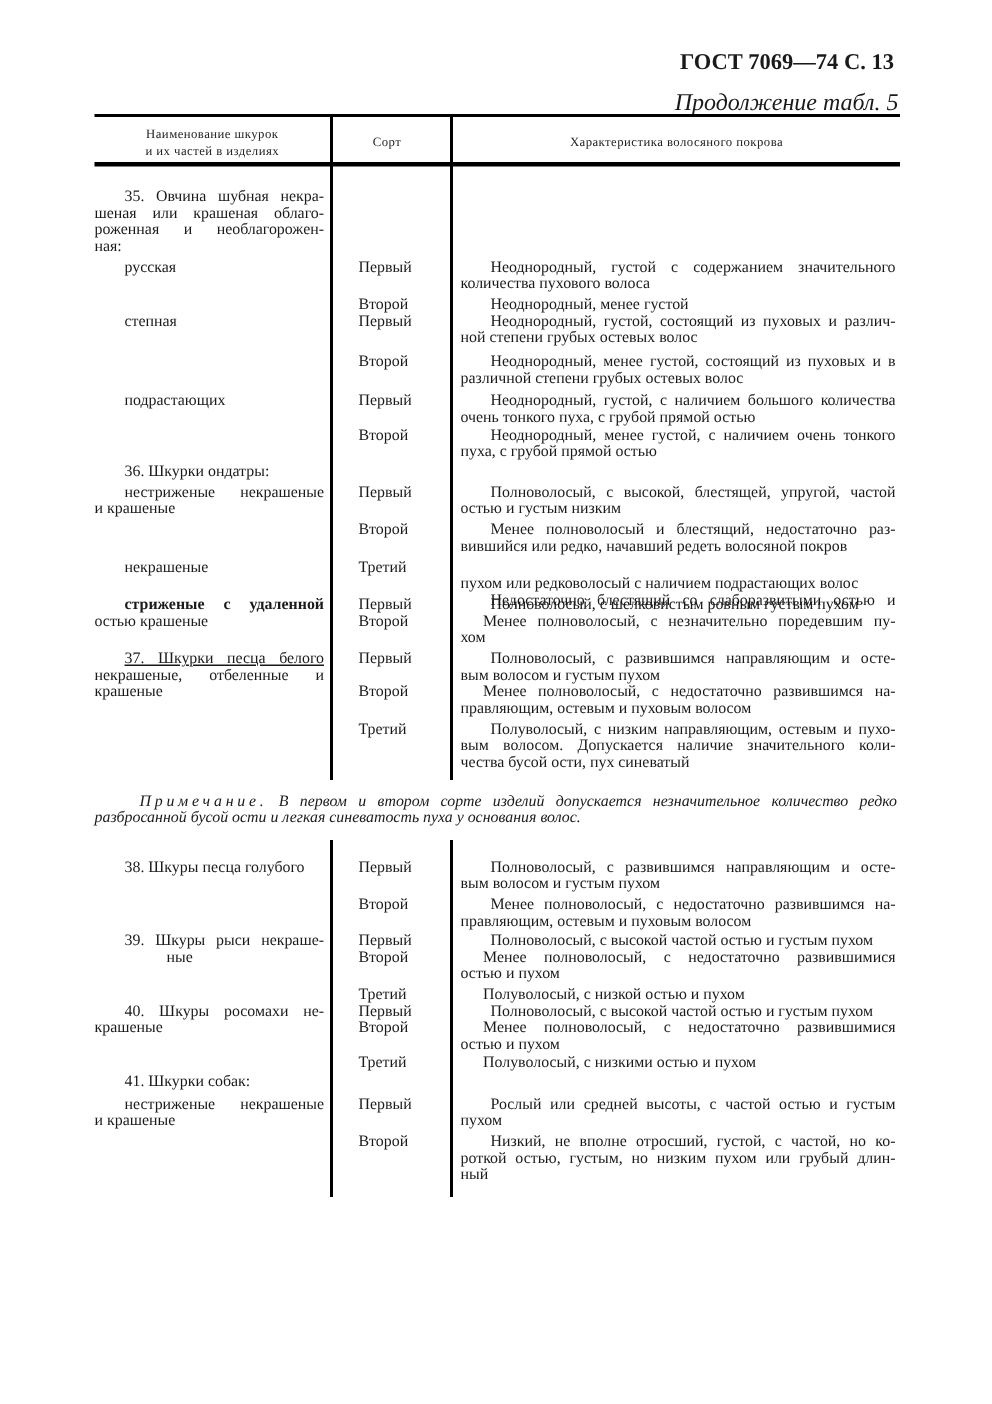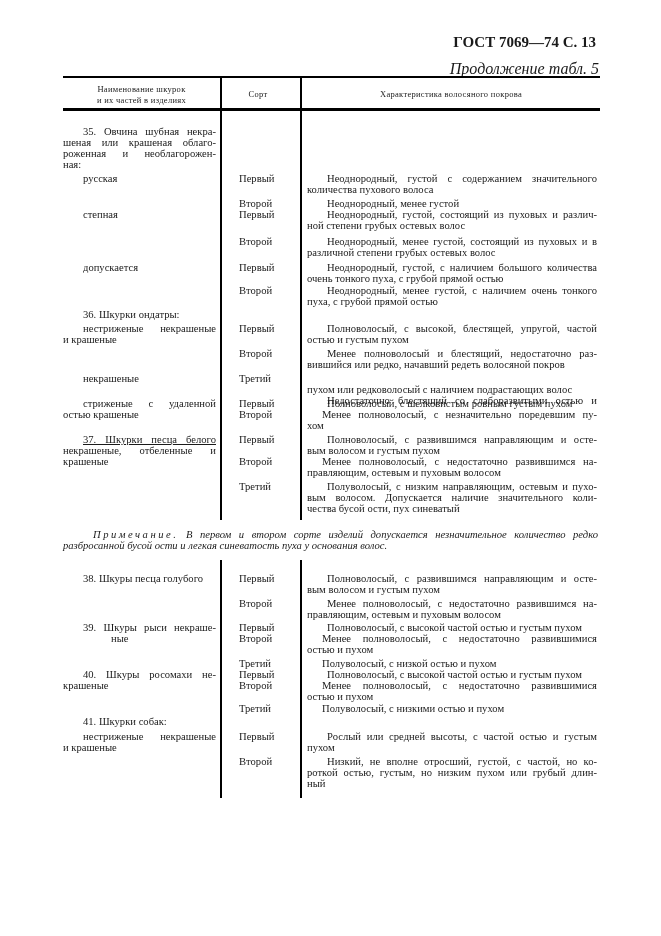--- a/index.html
+++ b/index.html
@@ -56,45 +56,45 @@
 <div class="t c3 ind1" style="top:198px;">Неоднородный, менее густой</div>
 
 <div class="t c1 ind1" style="top:209px;">степная</div>
 <div class="t c2" style="top:209px;">Первый</div>
 <div class="t c3 just ind1" style="top:209px;">Неоднородный, густой, состоящий из пуховых и различ-</div>
 <div class="t c3" style="top:220px;">ной степени грубых остевых волос</div>
 <div class="t c2" style="top:236px;">Второй</div>
 <div class="t c3 just ind1" style="top:236px;">Неоднородный, менее густой, состоящий из пуховых и в</div>
 <div class="t c3" style="top:247px;">различной степени грубых остевых волос</div>
 
-<div class="t c1 ind1" style="top:262px;">допускается</div>
+<div class="t c1 ind1" style="top:262px;">подрастающих</div>
 <div class="t c2" style="top:262px;">Первый</div>
 <div class="t c3 just ind1" style="top:262px;">Неоднородный, густой, с наличием большого количества</div>
 <div class="t c3" style="top:273px;">очень тонкого пуха, с грубой прямой остью</div>
 <div class="t c2" style="top:285px;">Второй</div>
 <div class="t c3 just ind1" style="top:285px;">Неоднородный, менее густой, с наличием очень тонкого</div>
 <div class="t c3" style="top:296px;">пуха, с грубой прямой остью</div>
 
 <div class="t c1 ind1" style="top:309px;">36. Шкурки ондатры:</div>
 
 <div class="t c1 just ind1" style="top:323px;">нестриженые некрашеные</div>
 <div class="t c1" style="top:334px;">и крашеные</div>
 <div class="t c2" style="top:323px;">Первый</div>
 <div class="t c3 just ind1" style="top:323px;">Полноволосый, с высокой, блестящей, упругой, частой</div>
-<div class="t c3" style="top:334px;">остью и густым пухом</div>
+<div class="t c3" style="top:334px;">остью и густым низким</div>
 <div class="t c2" style="top:348px;">Второй</div>
 <div class="t c3 just ind1" style="top:348px;">Менее полноволосый и блестящий, недостаточно раз-</div>
 <div class="t c3" style="top:359px;">вившийся или редко, начавший редеть волосяной покров</div>
 
 <div class="t c1 ind1" style="top:373px;">некрашеные</div>
 <div class="t c2" style="top:373px;">Третий</div>
 <div class="t c3 just ind1" style="top:395px;">Недостаточно блестящий со слаборазвитыми остью и</div>
 <div class="t c3" style="top:384px;">пухом или редковолосый с наличием подрастающих волос</div>
 
-<div class="t c1 just ind1" style="top:398px;">стриженые с удаленной</div>
+<div class="t c1 just ind1" style="top:398px;font-weight:bold;">стриженые с удаленной</div>
 <div class="t c1" style="top:409px;">остью крашеные</div>
 <div class="t c2" style="top:398px;">Первый</div>
 <div class="t c3 ind1" style="top:398px;">Полноволосый, с шелковистым ровным густым пухом</div>
 <div class="t c2" style="top:409px;">Второй</div>
 <div class="t c3 just" style="top:409px; text-indent:15px;">Менее полноволосый, с незначительно поредевшим пу-</div>
 <div class="t c3" style="top:420px;">хом</div>
 
 <div class="t c1 just ind1" style="top:434px;text-decoration:underline;">37. Шкурки песца белого</div>
 <div class="t c1 just" style="top:445px;">некрашеные, отбеленные и</div>
 <div class="t c1" style="top:456px;">крашеные</div>

